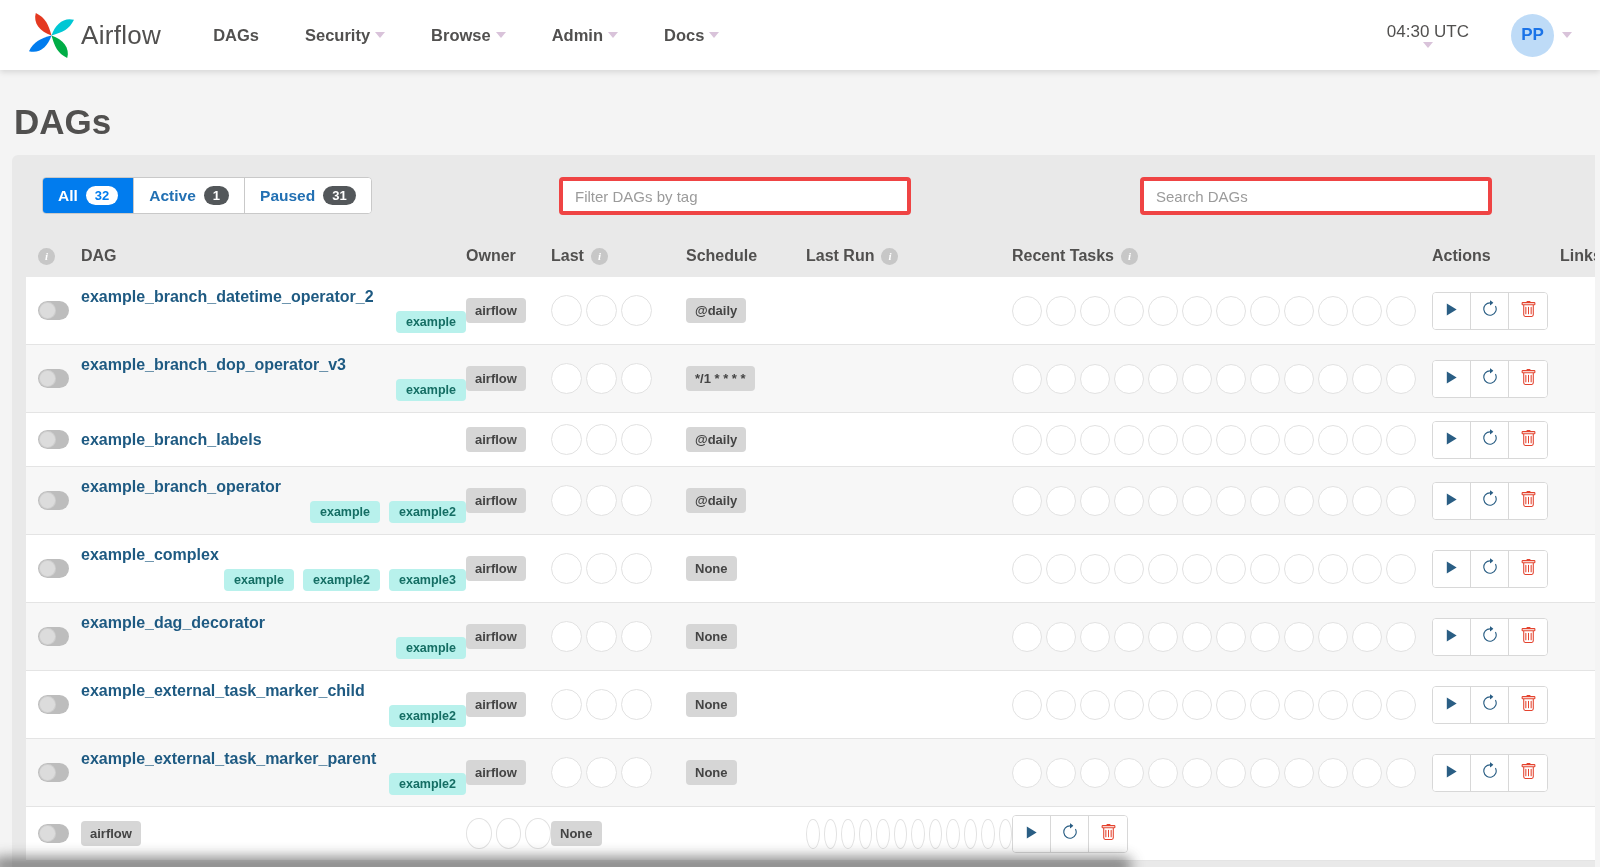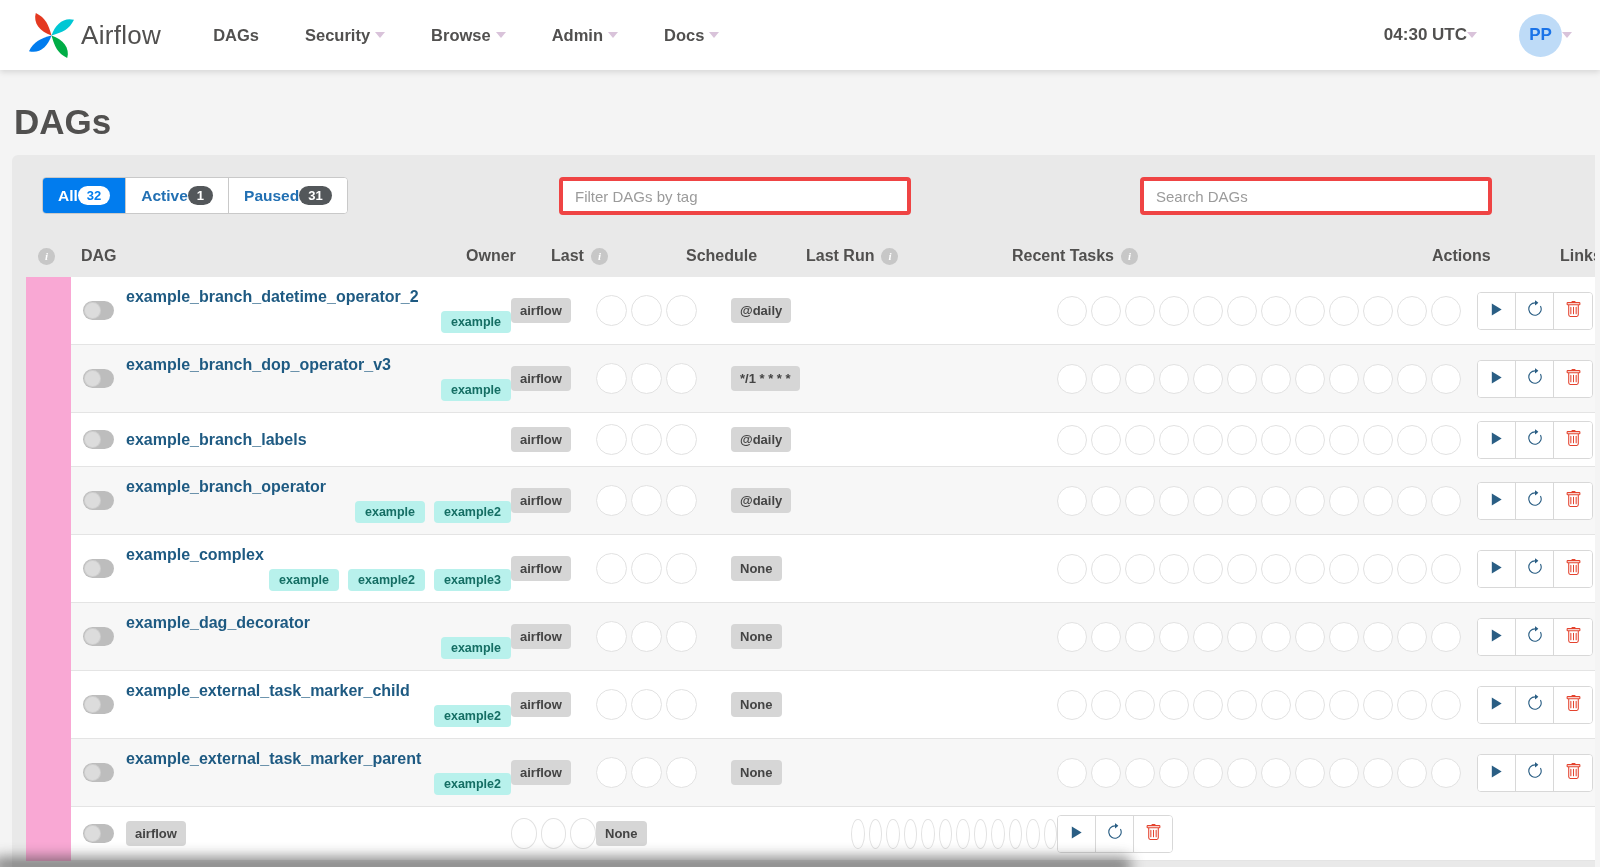--- a/index.html
+++ b/index.html
@@ -17,51 +17,51 @@
   .navbar{
     height:70px; background:#fff; display:flex; align-items:center;
     padding:0 28px; box-shadow:0 2px 6px rgba(0,0,0,.13); position:relative; z-index:5;
   }
   .brand{ display:flex; align-items:center; gap:6px; }
   .brand-name{ font-size:26px; color:var(--navtext); letter-spacing:.3px; }
   .nav-items{ display:flex; list-style:none; margin-left:52px; gap:46px; align-items:center; }
   .nav-item{ font-size:16.5px; font-weight:bold; color:var(--navtext); cursor:pointer; display:flex; align-items:center; gap:5px; }
   .caret{ width:0; height:0; border-left:5px solid transparent; border-right:5px solid transparent; border-top:6px solid var(--caret); display:inline-block; }
   .nav-right{ margin-left:auto; display:flex; align-items:center; gap:14px; }
-  .clock{ font-size:17px; font-weight:bold; color:var(--navtext); display:flex; align-items:center; gap:0; }
-  .avatar-wrap{ display:flex; align-items:center; margin-left:28px; }
+  .clock{ font-size:17px; font-weight:normal; color:var(--navtext); display:flex; align-items:center; gap:0;flex-direction:column; }
+  .avatar-wrap{ display:flex; align-items:center; gap:8px; margin-left:28px; }
   .avatar{ width:43px; height:43px; border-radius:50%; background:#bedbf7; color:#1a73e8;
     font-weight:bold; font-size:17px; display:flex; align-items:center; justify-content:center; }
   
   .page-title{ font-size:35px; font-weight:bold; color:#51504f; margin:32px 0 16px 14px; }
   .panel{
     position:absolute; left:12px; top:155px; width:1583px; height:712px;
     background:#e9e9e9; border-radius:6px 0 0 0; padding:22px 0 0 14px; overflow:hidden;
   }
   
   .filter-bar{ position:relative; height:38px; }
   .tab-group{ position:absolute; left:16px; top:0; display:flex; border:1px solid #c9c9c9; border-radius:4px; overflow:hidden; background:#fff; }
-  .tab{ display:flex; align-items:center; gap:0; padding:8px 15px; font-size:15.5px; font-weight:bold;
+  .tab{ display:flex; align-items:center; gap:8px; padding:8px 15px; font-size:15.5px; font-weight:bold;
     color:var(--link); background:#fff; border-right:1px solid #c9c9c9; cursor:pointer; }
   .tab:last-child{ border-right:none; }
   .tab.active{ background:var(--accent); color:#fff; }
   .tab-badge{ background:#53575a; color:#fff; border-radius:11px; padding:2px 9px; font-size:13px; font-weight:bold; }
   .tab.active .tab-badge{ background:#fff; color:var(--accent); }
   .flt-input{ position:absolute; top:0; height:38px; border:4px solid #ef4444; border-radius:4px;
     font-size:15px; padding:0 12px; color:#333; background:#fff; font-family:inherit; }
   .flt-input::placeholder{ color:#9b9b9b; }
   #tag-filter{ left:533px; width:352px; }
   #dag-search{ left:1114px; width:352px; }
   
   .grid-row{ display:grid; grid-template-columns:55px 385px 85px 135px 120px 206px 420px 128px 90px; align-items:center; }
   .thead{ height:62px; padding-top:20px; font-size:16px; font-weight:bold; color:#51504f; }
   .th{ display:flex; align-items:center; gap:7px; }
   .info-dot{ width:17px; height:17px; border-radius:50%; background:#c7c7c7; color:#fff;
     font-size:11px; font-weight:bold; display:inline-flex; align-items:center; justify-content:center; font-family:"Liberation Serif",serif; font-style:italic; }
-  .tbody{ background:#f9a8d4;padding-left:45px; }
+  .tbody{ background:#4c1d95; }
   .row{ background:#fff; border-bottom:1px solid #e4e4e4; min-height:68px; }
   .row.alt{ background:#f7f7f7; }
   .row.no-tags{ min-height:54px; }
   
   .toggle{ width:31px; height:19px; border-radius:10px; background:#bdbdbd; position:relative; margin-left:12px; cursor:pointer; }
   .toggle .knob{ position:absolute; left:1px; top:1px; width:17px; height:17px; border-radius:50%; background:#dcdcdc; box-shadow:inset 0 0 0 1px rgba(0,0,0,.06); }
   
   .dag-cell{ padding:10px 0; }
   .dag-link{ color:var(--dagname); font-weight:bold; font-size:16px; text-decoration:none; display:inline-block; }
   .tags{ margin-top:5px; display:flex; gap:9px;justify-content:flex-end; }

